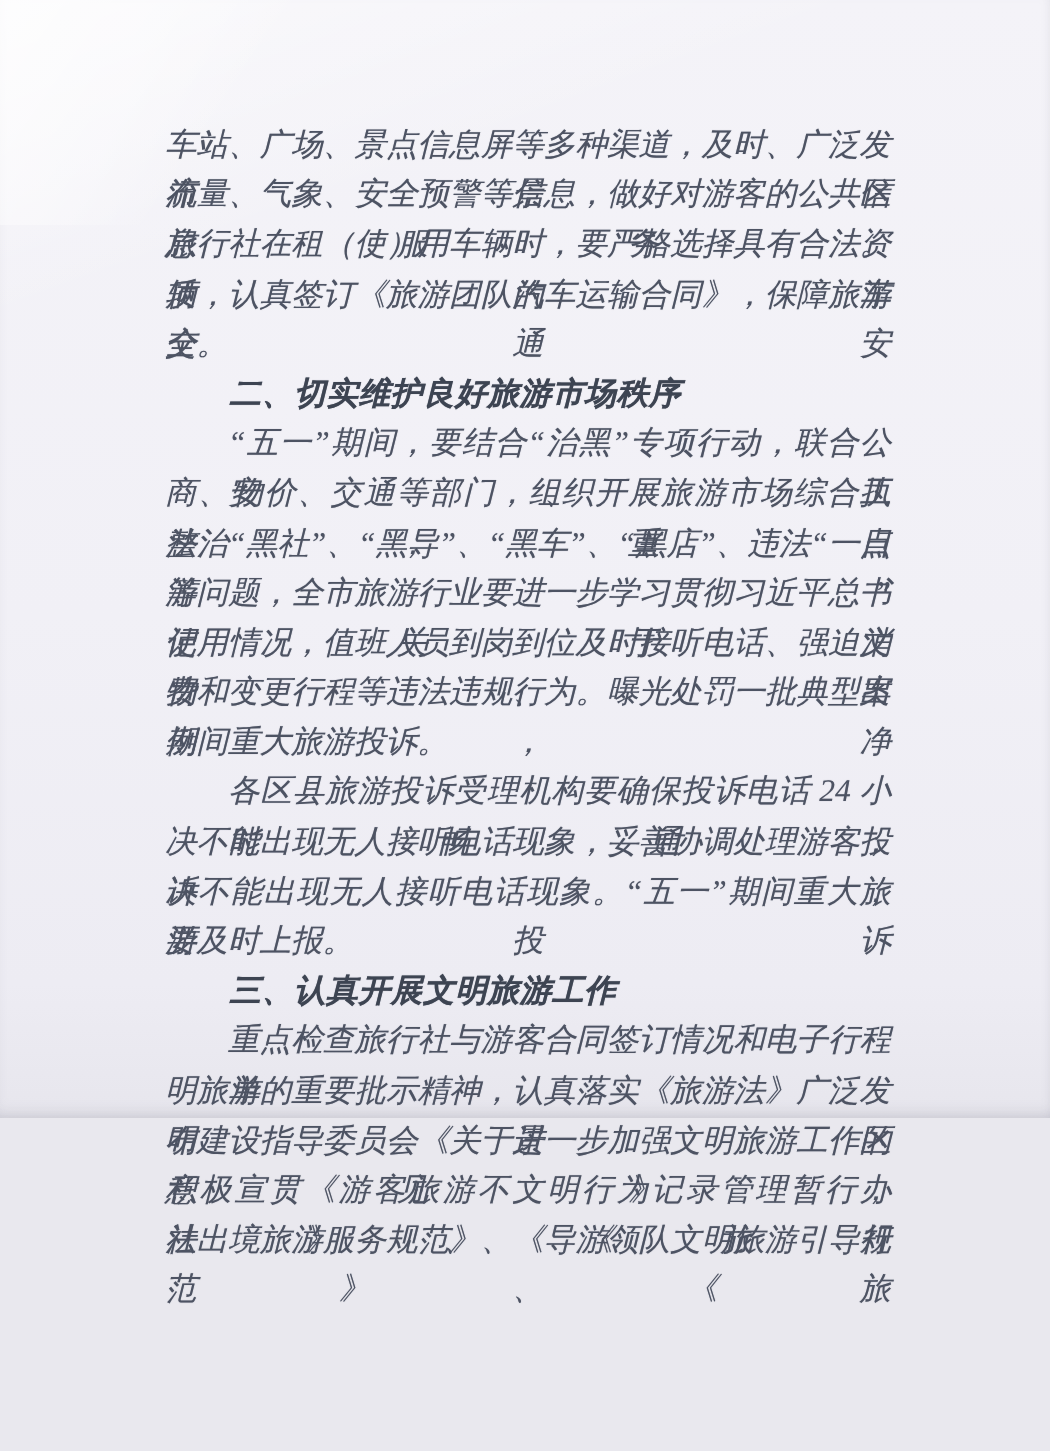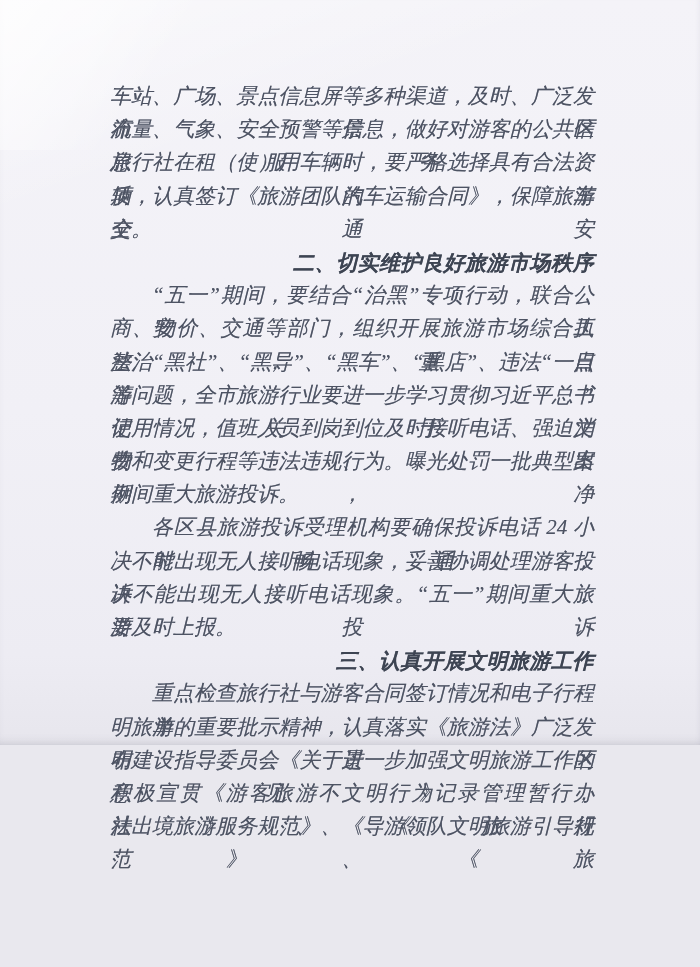--- a/index.html
+++ b/index.html
@@ -39,21 +39,20 @@
     top: 80px;
     width: 484px;
     color: #4d5363;
     font-size: 21px;
   }
   .line {
     height: 33.2px;
     line-height: 33.2px;
     white-space: nowrap;
     text-shadow: 0 0 0.6px rgba(90,96,112,0.55);
-    text-align: right;
   }
   
   .l-full {
     white-space: normal;
     text-align: justify;
     text-align-last: justify;
   }
   
   .l-indent {
     white-space: normal;

